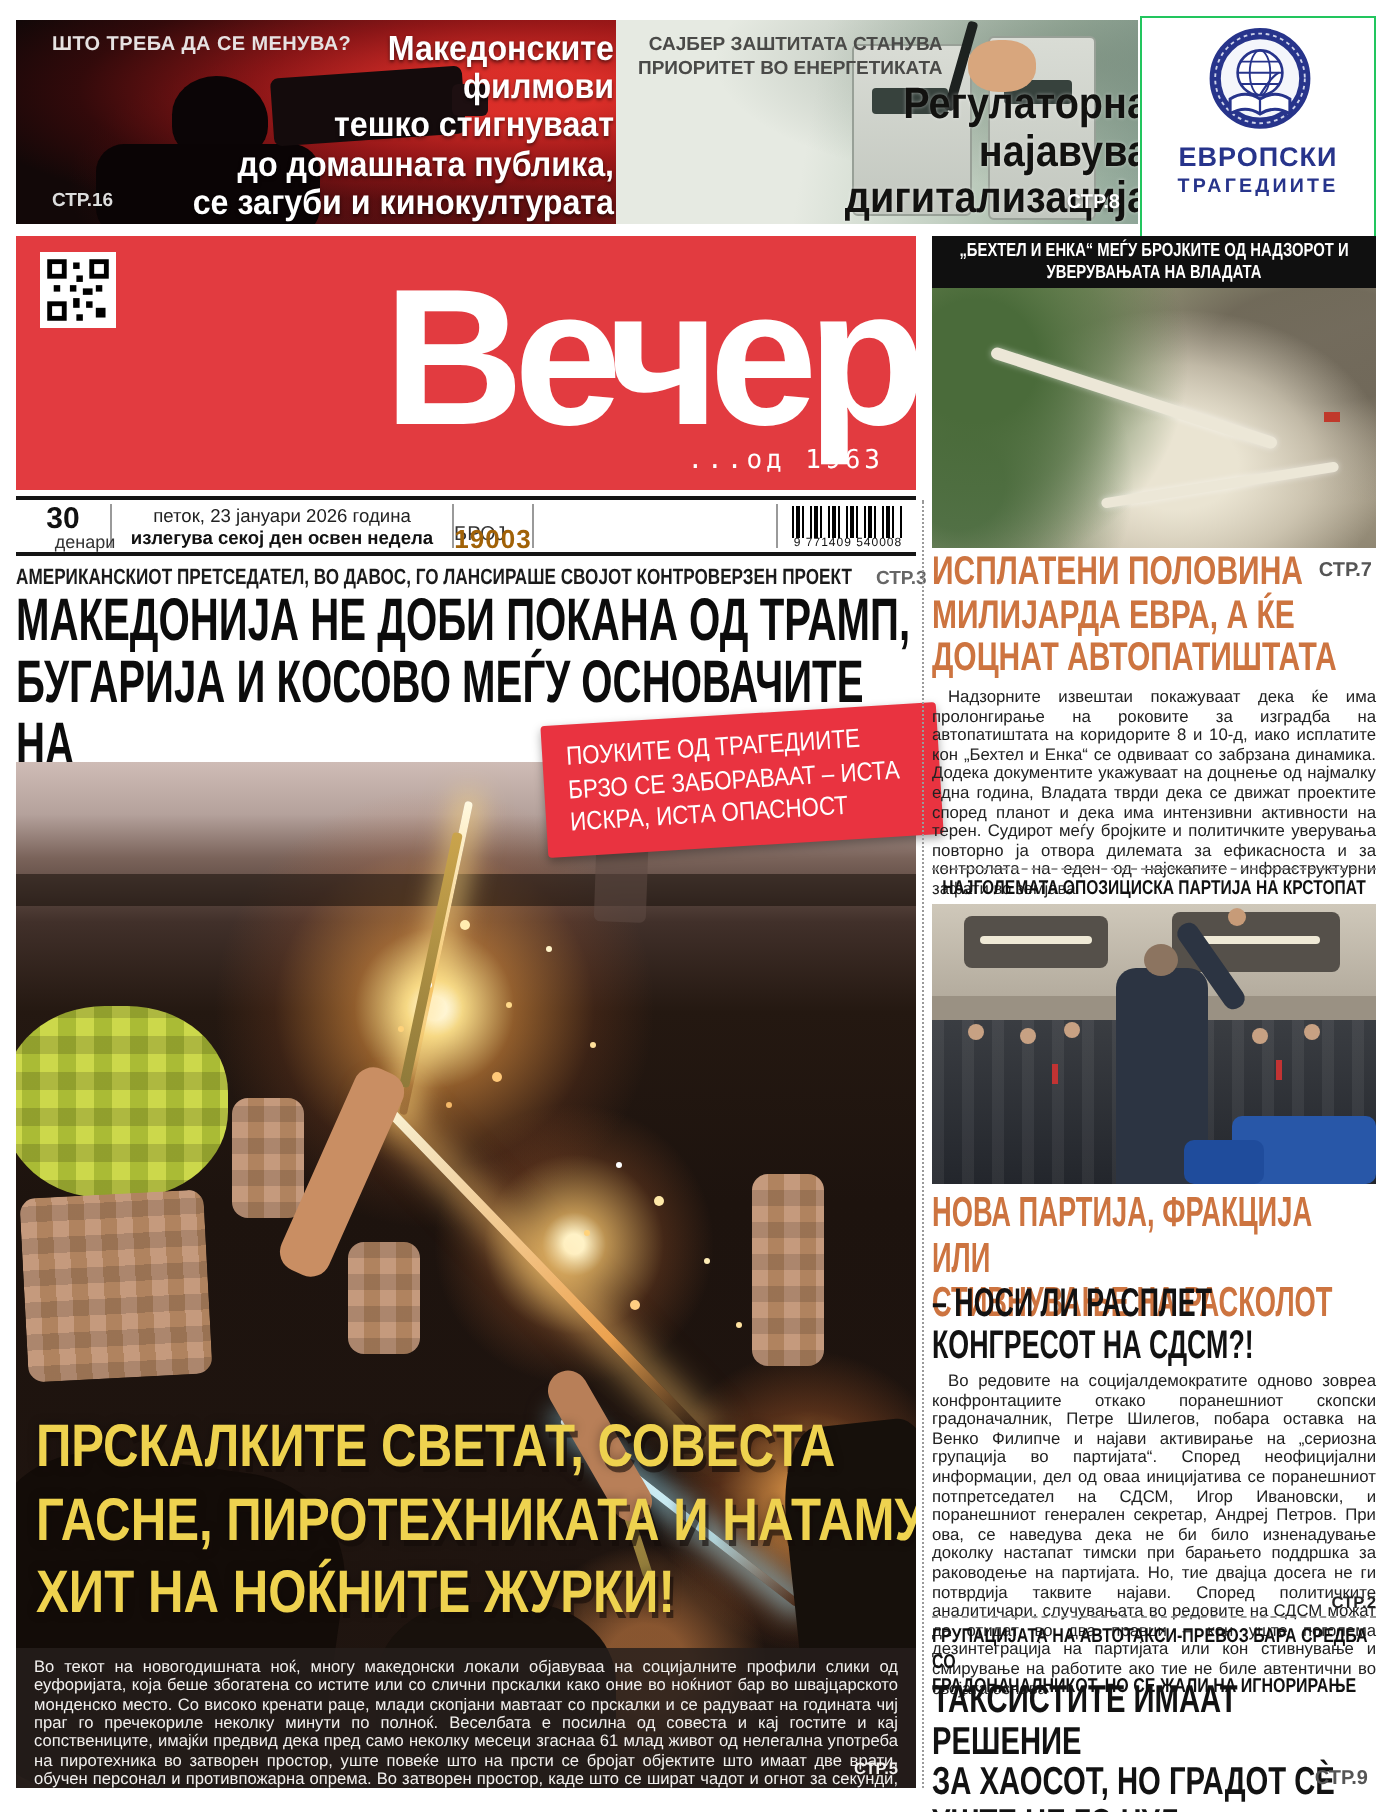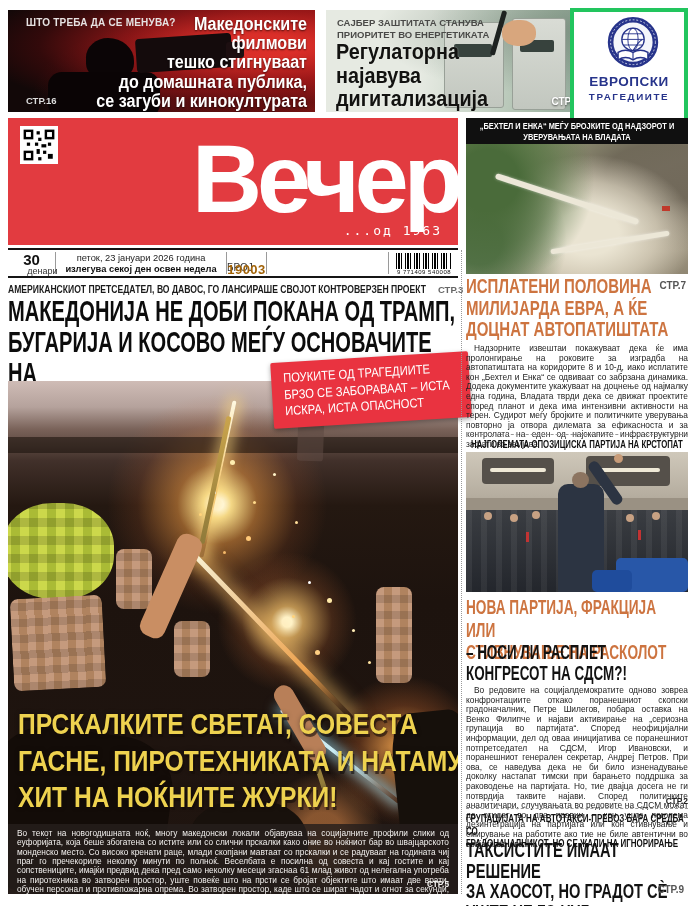--- a/index.html
+++ b/index.html
@@ -17,34 +17,34 @@
   .film-head-sil{background:#0b0506;border-radius:46% 54% 40% 40%;}
   .film-body-sil{background:#0a0405;border-radius:14px;}
   .film-cam{background:#140b0c;border-radius:4px;transform:rotate(-4deg);}
   .film-lens{background:#1d0f11;border-radius:3px;}
   #film-kicker{left:18px;top:7px;font-size:10px;font-weight:bold;color:#e6e2e2;letter-spacing:.2px;}
   #film-headline{right:8px;top:5px;width:330px;font-size:17.5px;line-height:19.2px;font-weight:bold;
     color:#fff;text-align:right;transform:scaleX(.92);transform-origin:100% 0;
     text-shadow:0 1px 2px rgba(0,0,0,.6);}
   #film-ref{left:18px;bottom:6px;font-size:9.5px;font-weight:bold;color:#ddd;}
 
-  #energy-box{left:326px;top:10px;width:261px;height:102px;overflow:hidden;
+  #energy-box{left:308px;top:10px;width:261px;height:102px;overflow:hidden;
     background:
       radial-gradient(ellipse at 85% 20%, rgba(90,110,95,.5), transparent 55%),
-      linear-gradient(100deg,#e6eae2 0 38%,#cdd8cc 58%,#a9bcab 82%,#8fa698 100%);}
+      linear-gradient(100deg,#e6eae2 0 38%,#cdd8cc 58%,#a9bcab 82%,#8fa698 100%); text-align: right;}
   .meter{background:linear-gradient(#d9dcd5,#c2c7bf);border:1px solid #98a097;border-radius:3px;}
   .meter-scr{background:#37423d;border-radius:2px;}
   .cable{background:#1d2220;border-radius:2px;}
   .hand{background:#d8a67d;border-radius:45%;}
   #energy-kicker{left:11px;top:7px;font-size:9.5px;line-height:11.5px;font-weight:bold;color:#4a4a48;}
   #energy-headline{left:10px;top:30px;width:285px;font-size:22px;line-height:23.5px;font-weight:bold;
     color:#121210;transform:scaleX(.9);transform-origin:0 0;text-shadow:0 0 2px rgba(255,255,255,.5);}
   #energy-ref{right:9px;bottom:5px;font-size:10px;font-weight:bold;color:#fff;text-shadow:0 1px 2px rgba(0,0,0,.6);}
 
-  #ad-box{left:570px;top:8px;width:118px;height:128px;background:#fff;border:4px solid #22c55e;box-sizing:border-box;}
+  #ad-box{left:570px;top:8px;width:118px;height:128px;background:#fff;border:1px solid #22c55e;box-sizing:border-box;}
   #ad-line1{left:0;right:0;top:62px;text-align:center;font-size:13.5px;font-weight:bold;color:#27348b;letter-spacing:.5px;}
   #ad-line2{left:0;right:0;top:79px;text-align:center;font-size:9.8px;font-weight:bold;color:#27348b;letter-spacing:1.6px;}
 
   
   #masthead{left:8px;top:118px;width:450px;height:127px;background:#e23b40;}
   #qr{left:12px;top:8px;width:34px;height:34px;background:#fff;padding:2px;}
   #logo{left:0;right:0;top:0;text-align:right;font-size:97px;line-height:122px;font-weight:bold;
     color:#fff;letter-spacing:-5px;margin-left:36px;}
   #since{right:16px;bottom:7px;font-family:"DejaVu Sans Mono",monospace;font-size:13px;color:#fff;letter-spacing:2px;}
 

